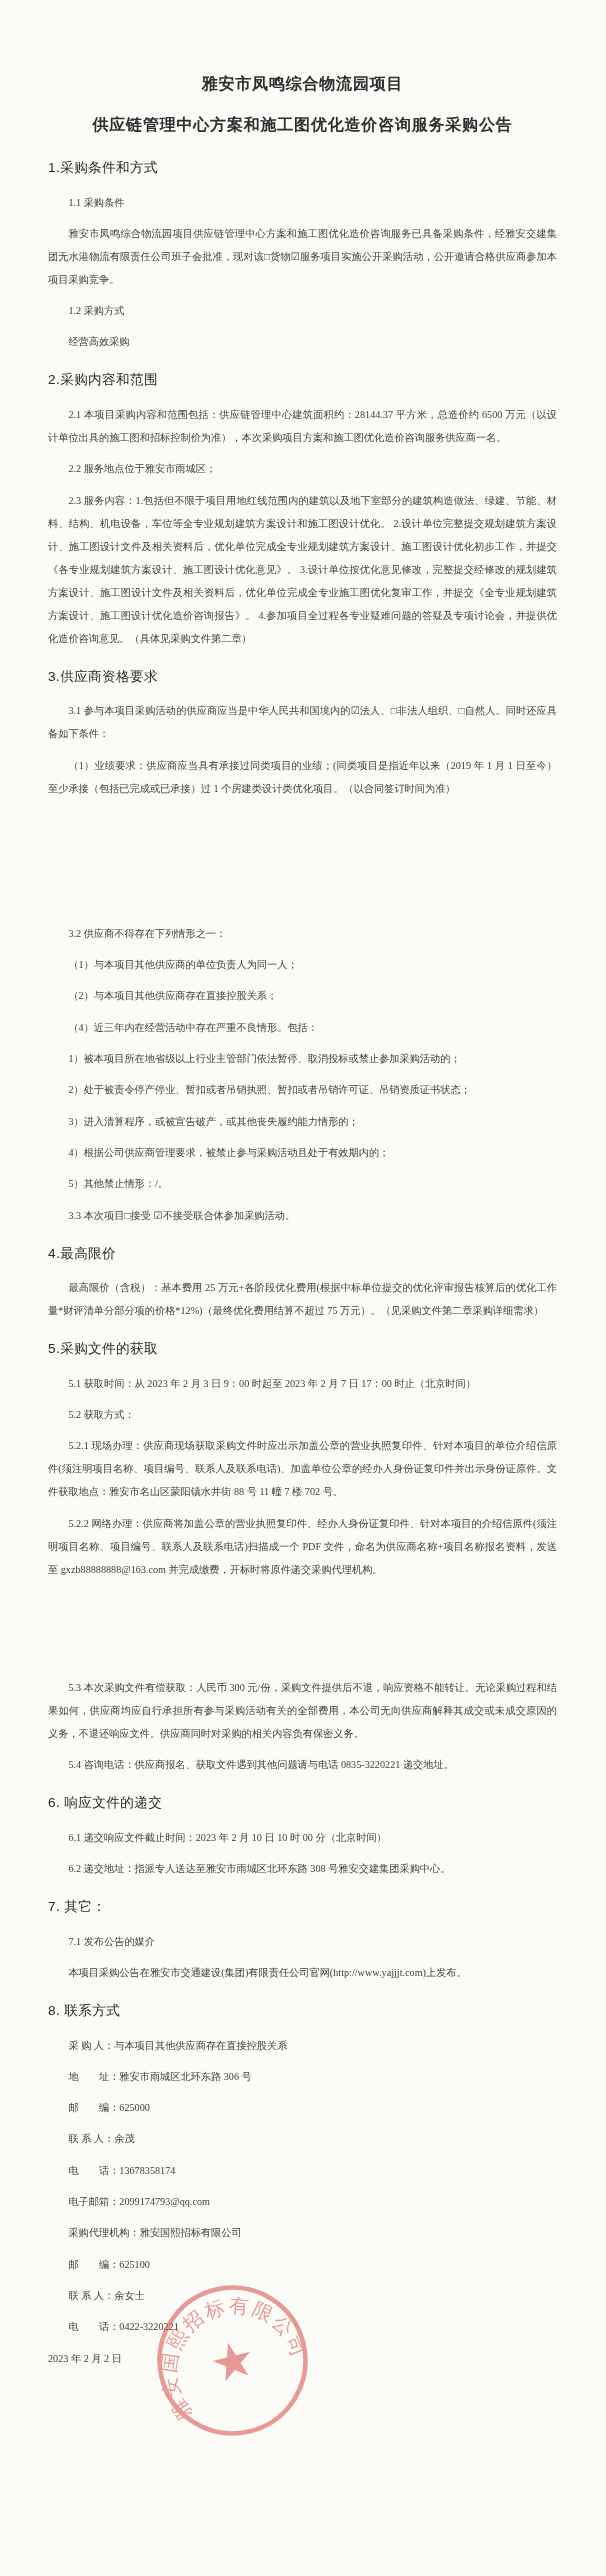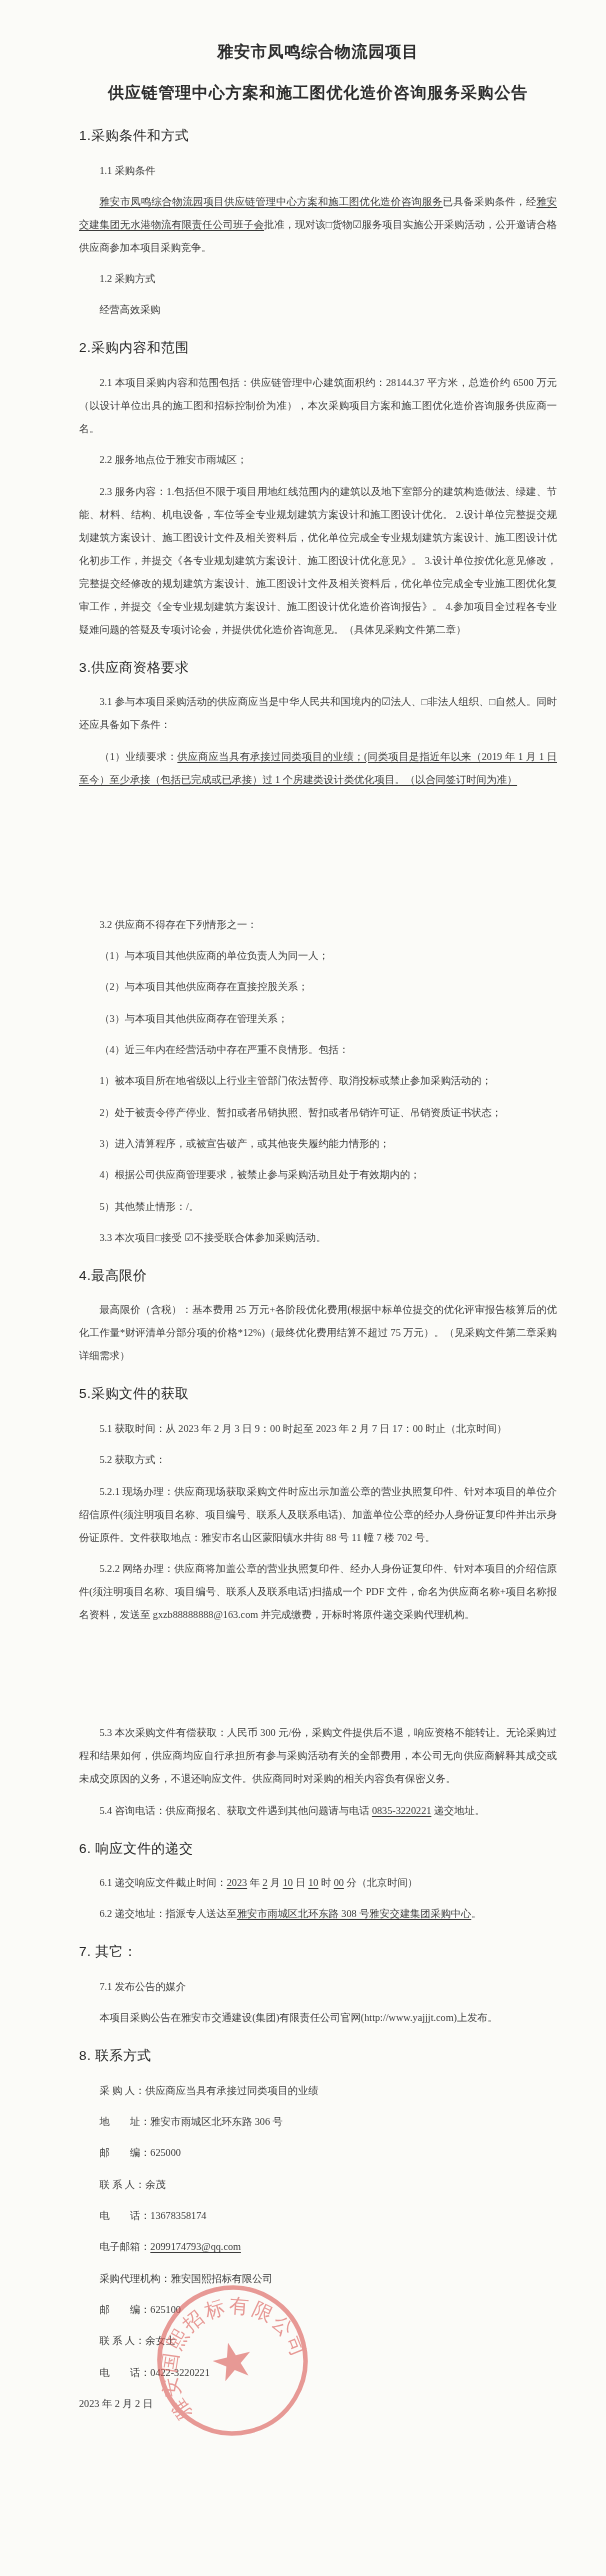--- a/index.html
+++ b/index.html
@@ -7,21 +7,21 @@
     position:relative;
     width:606px;
     min-height:2576px;
     margin:0 auto;
     background:#fbfbf8;
     box-sizing:border-box;
     color:#3c3c3c;
     font-family:"Liberation Serif","DejaVu Serif",serif;
     overflow:hidden;
   }
-  .content{padding:42px 49px 0 48px;margin-left:31px;}
+  .content{padding:74px 49px 0 48px;}
   .title{
     text-align:center;
     font-family:"Liberation Sans","DejaVu Sans",sans-serif;
     font-weight:700;
     font-size:16px;
     color:#2e2e2e;
     margin:0 0 20px 0;
     letter-spacing:0.8px;
   }
   .title2{margin-bottom:23px;}
@@ -34,21 +34,21 @@
     letter-spacing:0.4px;
   }
   p.body{
     font-size:10.2px;
     line-height:23px;
     margin:0 0 8.3px 0;
     text-align:justify;
     color:#3c3c3c;
   }
   .ind{text-indent:2em;}
-  .u{text-decoration:underline;text-underline-offset:2.3px;}
+  .u{text-underline-offset:2.3px;}
   .gap-150{height:114px;}
   .gap-115{height:87px;}
   .contact-line{margin-bottom:4.5px;}
   .date-line{
     text-align:right;
     padding-right:108px;
     font-size:10.6px;
     color:#4a4a4a;
     margin-top:20px;
   }
@@ -85,21 +85,20 @@
 
     <h2 class="sec-h">3.供应商资格要求</h2>
     <p class="body ind">3.1 参与本项目采购活动的供应商应当是中华人民共和国境内的☑法人、□非法人组织、□自然人。同时还应具备如下条件：</p>
     <p class="body ind"><span>（1）业绩要求：</span><span class="u">供应商应当具有承接过同类项目的业绩；(同类项目是指近年以来（2019 年 1 月 1 日至今）至少承接（包括已完成或已承接）过 1 个房建类设计类优化项目。（以合同签订时间为准）</span></p>
 
     <div class="gap-150"></div>
 
     <p class="body ind">3.2 供应商不得存在下列情形之一：</p>
     <p class="body ind">（1）与本项目其他供应商的单位负责人为同一人；</p>
     <p class="body ind">（2）与本项目其他供应商存在直接控股关系；</p>
-    <p class="body ind">（3）与本项目其他供应商存在管理关系；</p>
     <p class="body ind">（4）近三年内在经营活动中存在严重不良情形。包括：</p>
     <p class="body ind">1）被本项目所在地省级以上行业主管部门依法暂停、取消投标或禁止参加采购活动的；</p>
     <p class="body ind">2）处于被责令停产停业、暂扣或者吊销执照、暂扣或者吊销许可证、吊销资质证书状态；</p>
     <p class="body ind">3）进入清算程序，或被宣告破产，或其他丧失履约能力情形的；</p>
     <p class="body ind">4）根据公司供应商管理要求，被禁止参与采购活动且处于有效期内的；</p>
     <p class="body ind">5）其他禁止情形：/。</p>
     <p class="body ind">3.3 本次项目□接受 ☑不接受联合体参加采购活动。</p>
 
     <h2 class="sec-h">4.最高限价</h2>
     <p class="body ind">最高限价（含税）：基本费用 25 万元+各阶段优化费用(根据中标单位提交的优化评审报告核算后的优化工作量*财评清单分部分项的价格*12%)（最终优化费用结算不超过 75 万元）。（见采购文件第二章采购详细需求）</p>
@@ -117,21 +116,21 @@
 
     <h2 class="sec-h">6. 响应文件的递交</h2>
     <p class="body ind"><span>6.1 递交响应文件截止时间：</span><span class="u">2023</span><span> 年 </span><span class="u">2</span><span> 月 </span><span class="u">10</span><span> 日 </span><span class="u">10</span><span> 时 </span><span class="u">00</span><span> 分（北京时间）</span></p>
     <p class="body ind"><span>6.2 递交地址：指派专人送达至</span><span class="u">雅安市雨城区北环东路 308 号雅安交建集团采购中心</span><span>。</span></p>
 
     <h2 class="sec-h">7. 其它：</h2>
     <p class="body ind">7.1 发布公告的媒介</p>
     <p class="body ind">本项目采购公告在雅安市交通建设(集团)有限责任公司官网(http://www.yajjjt.com)上发布。</p>
 
     <h2 class="sec-h">8. 联系方式</h2>
-    <p class="body ind contact-line">采 购 人：供应商应当具有承接过同类项目的业绩</p>
+    <p class="body ind contact-line">采 购 人：与本项目其他供应商存在直接控股关系</p>
     <p class="body ind contact-line">地　　址：雅安市雨城区北环东路 306 号</p>
     <p class="body ind contact-line">邮　　编：625000</p>
     <p class="body ind contact-line">联 系 人：余茂</p>
     <p class="body ind contact-line">电　　话：13678358174</p>
     <p class="body ind contact-line"><span>电子邮箱：</span><span class="u">2099174793@qq.com</span></p>
     <p class="body ind contact-line">采购代理机构：雅安国熙招标有限公司</p>
     <p class="body ind contact-line">邮　　编：625100</p>
     <p class="body ind contact-line">联 系 人：余女士</p>
     <p class="body ind contact-line">电　　话：0422-3220221</p>
 

